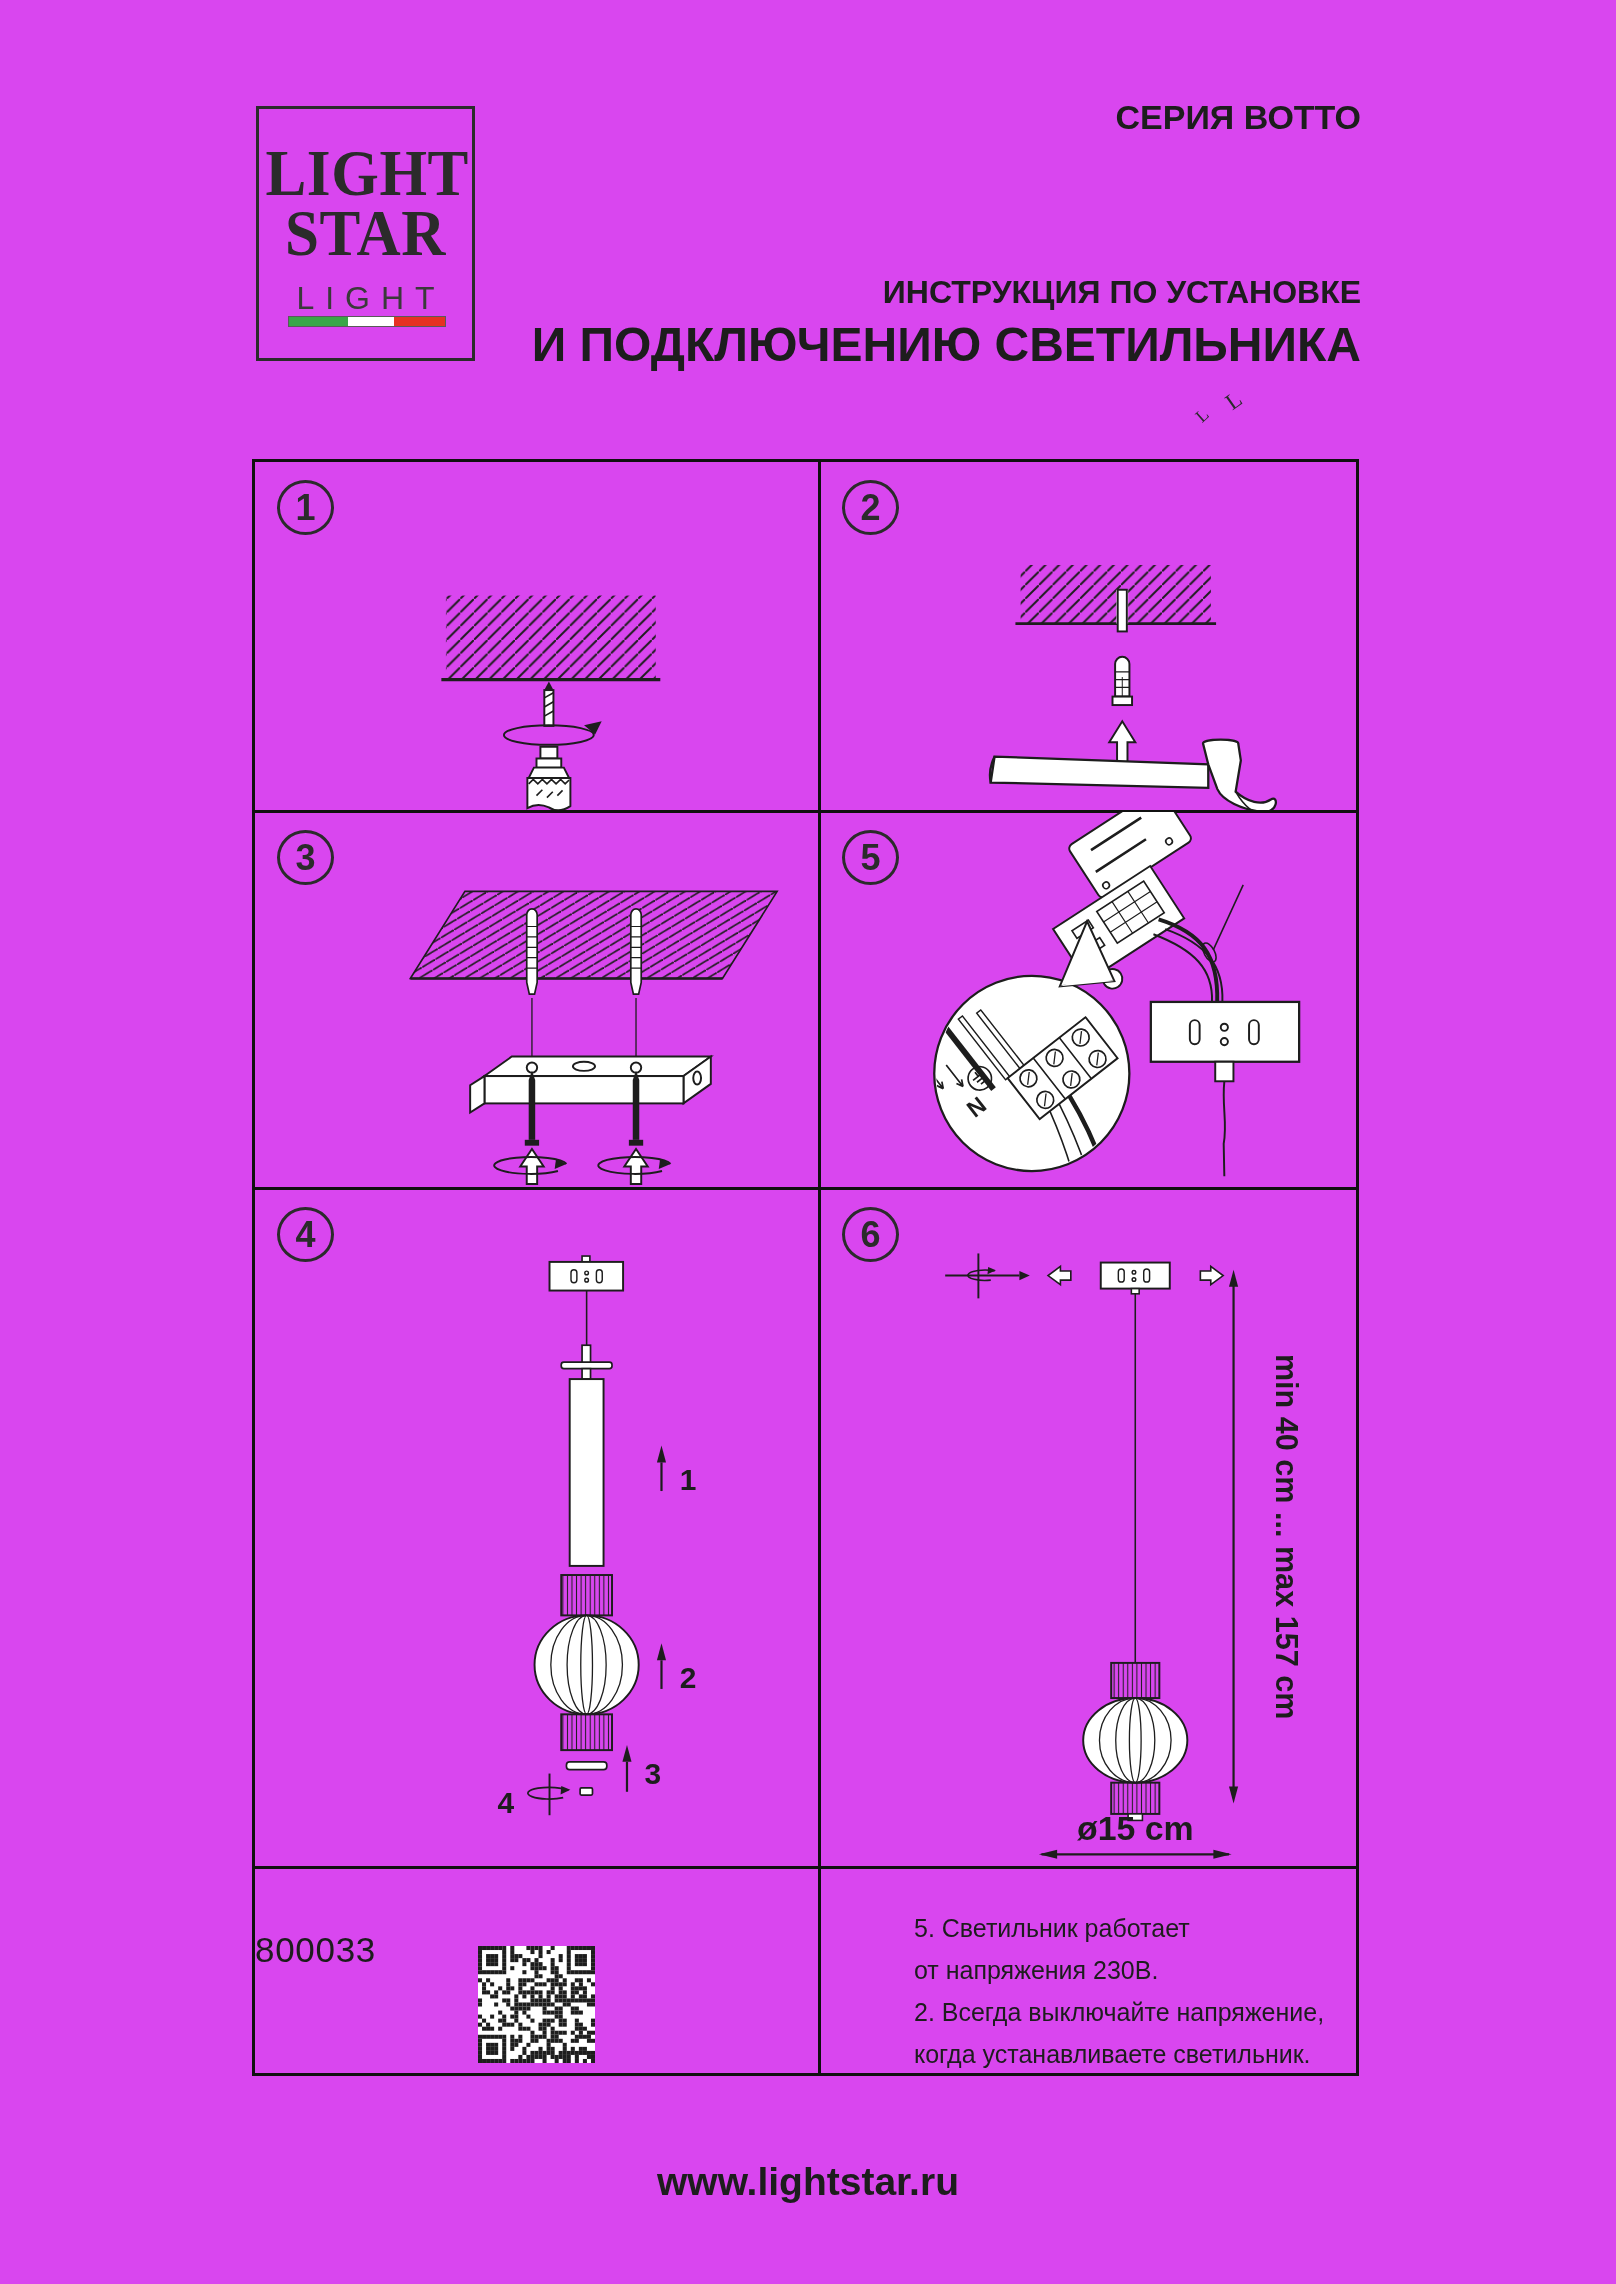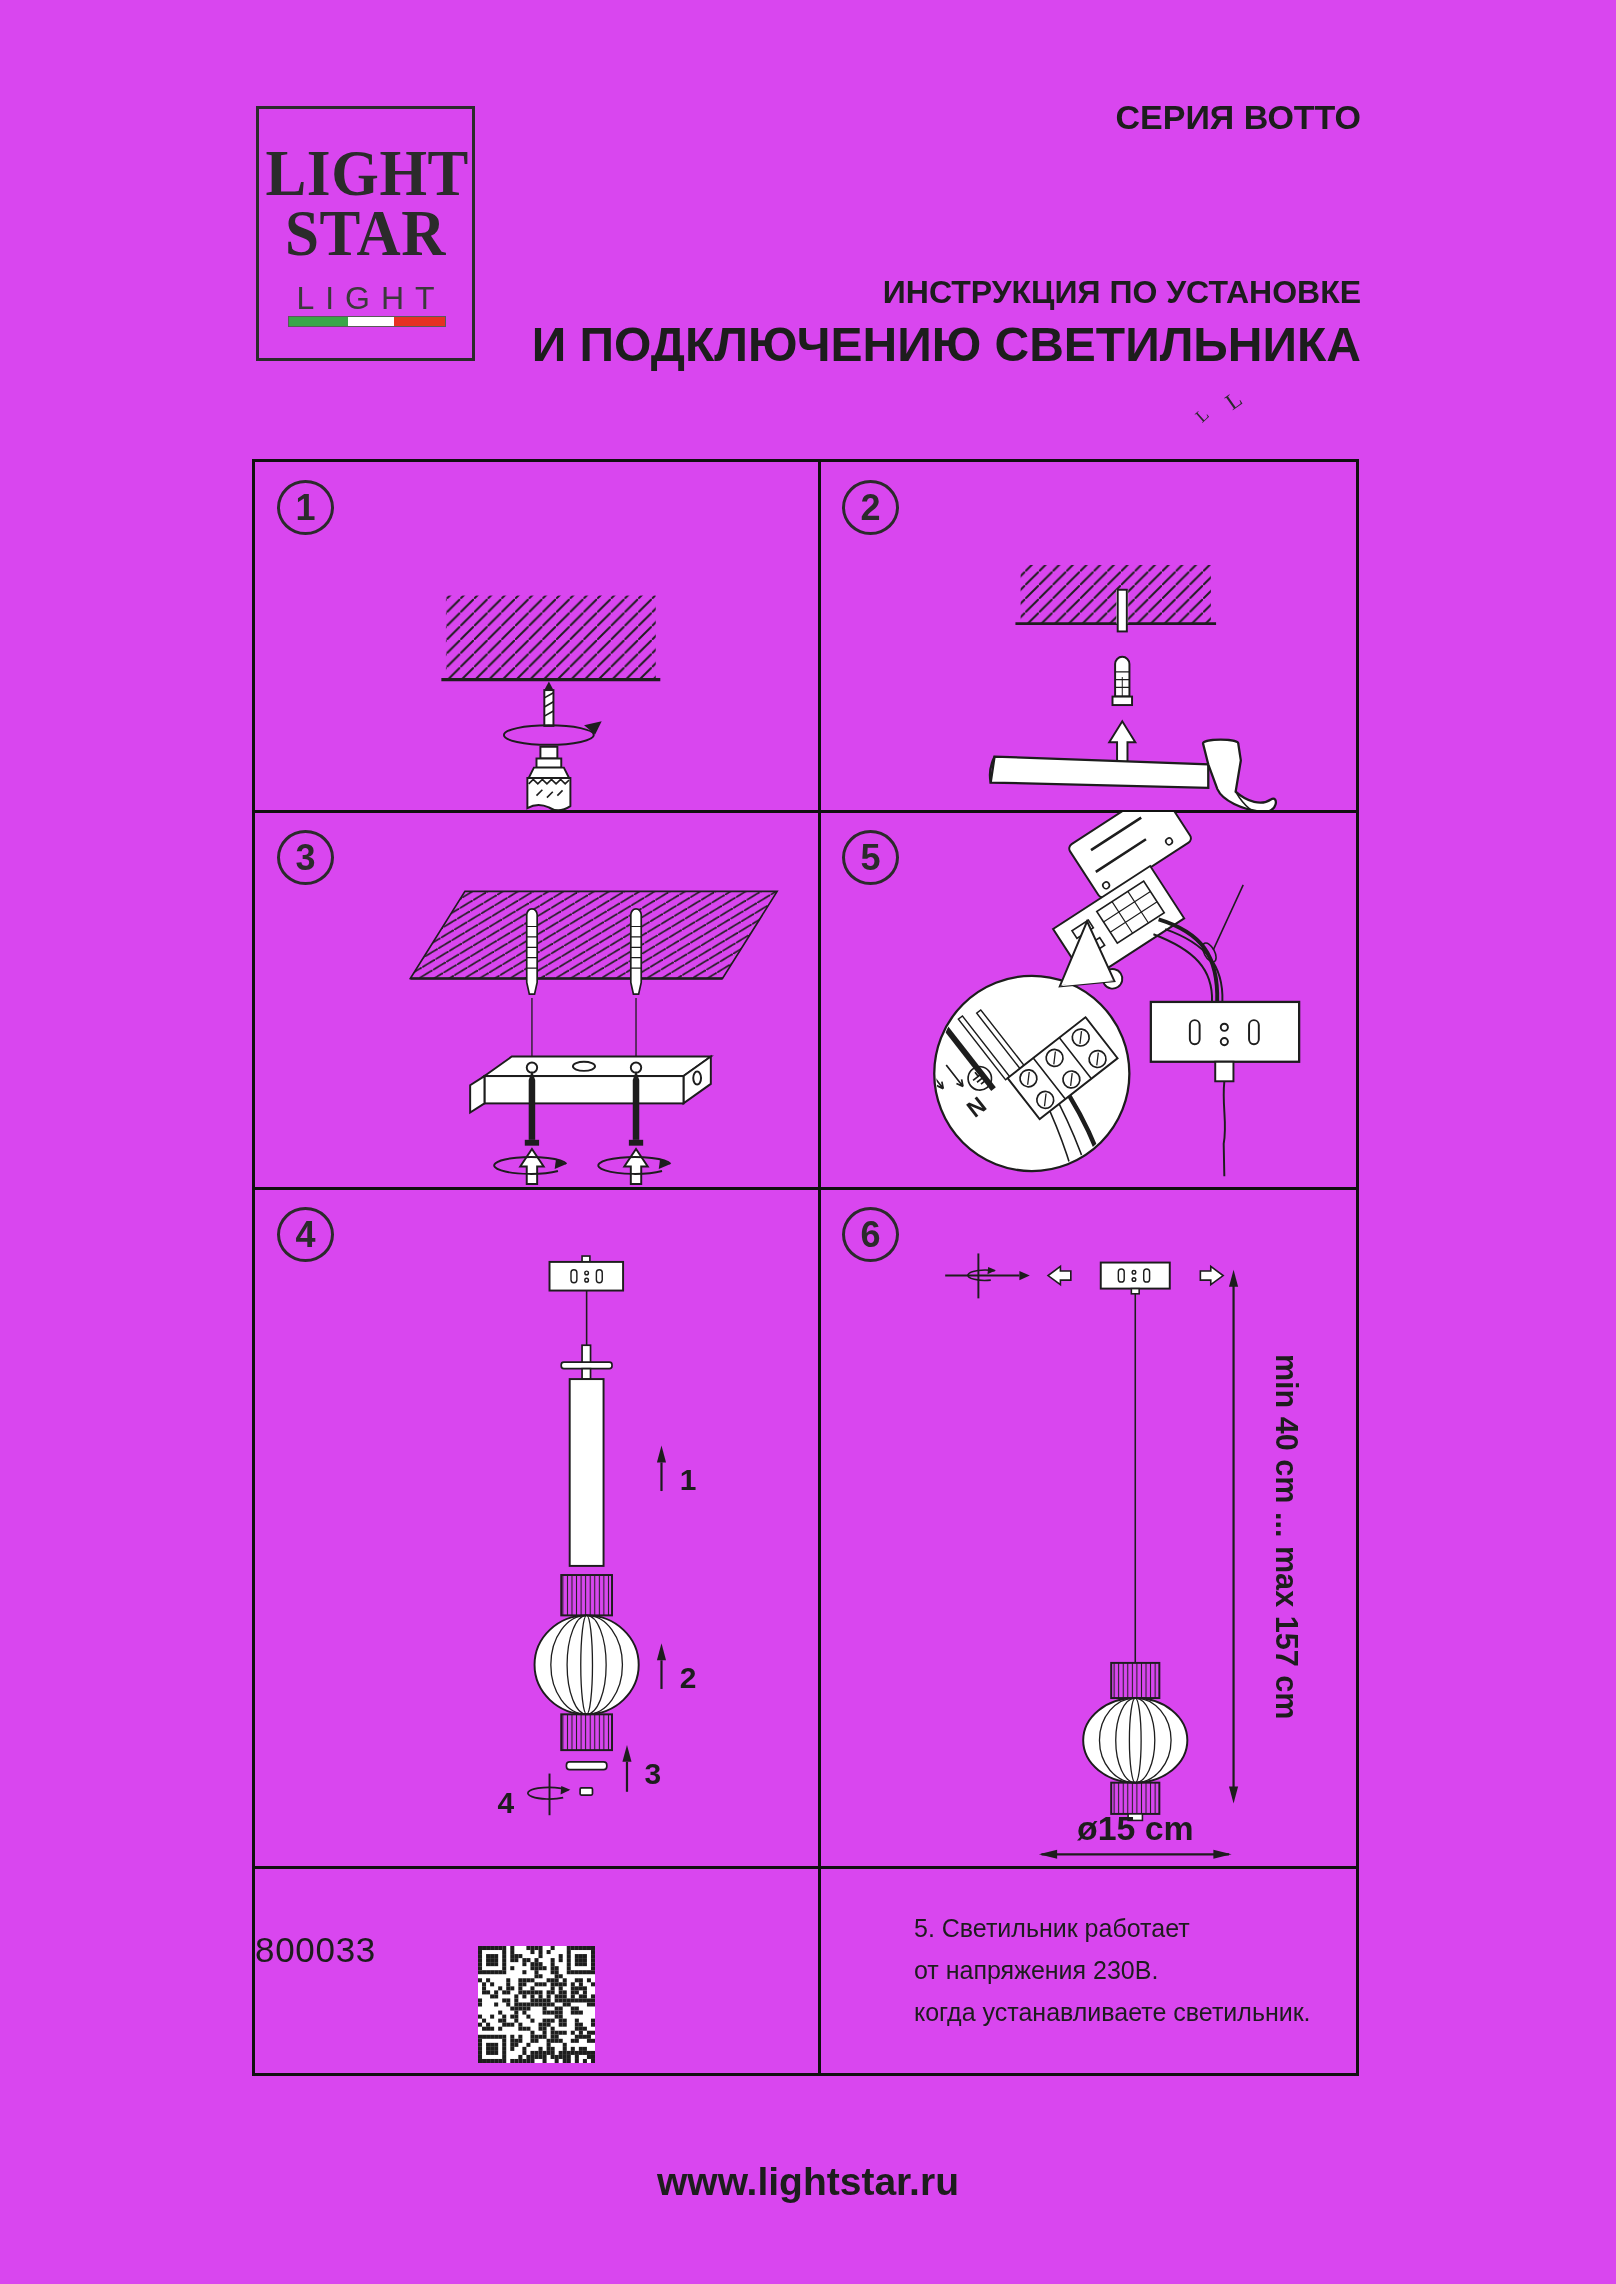--- a/index.html
+++ b/index.html
@@ -782,20 +782,21 @@
           <rect x="24" y="28" width="1" height="1" fill="#1d1d1d"></rect>
           <rect x="26" y="28" width="1" height="1" fill="#1d1d1d"></rect>
           <rect x="28" y="28" width="1" height="1" fill="#1d1d1d"></rect>
         </svg>
     </div>
 
     <div class="cell" style="left:565px;top:1407px;width:542px;height:206px">
       <div class="abs notes">
         <div>5. Светильник работает</div>
         <div>от напряжения 230В.</div>
+        <div>2. Всегда выключайте напряжение,</div>
         <div>когда устанавливаете светильник.</div>
       </div>
     </div>
   </div>
 
   <div class="abs footer">www.lightstar.ru</div>
 </div>
 
 
 </body></html>

